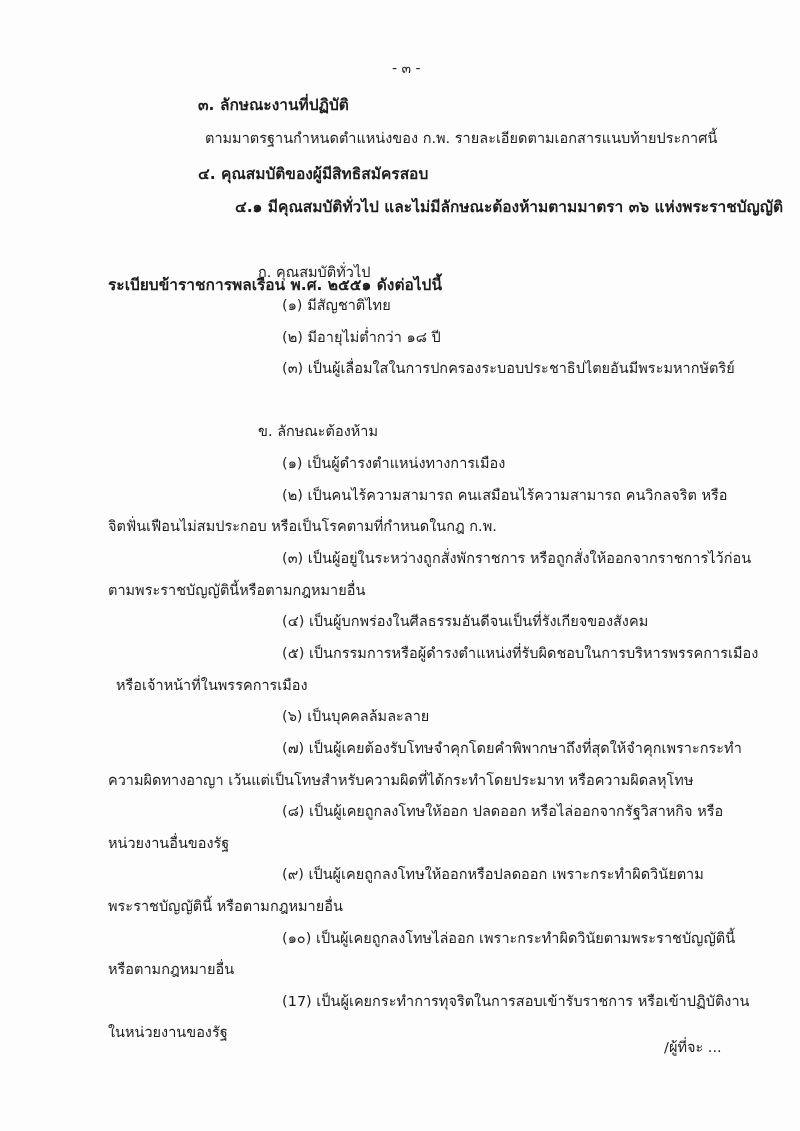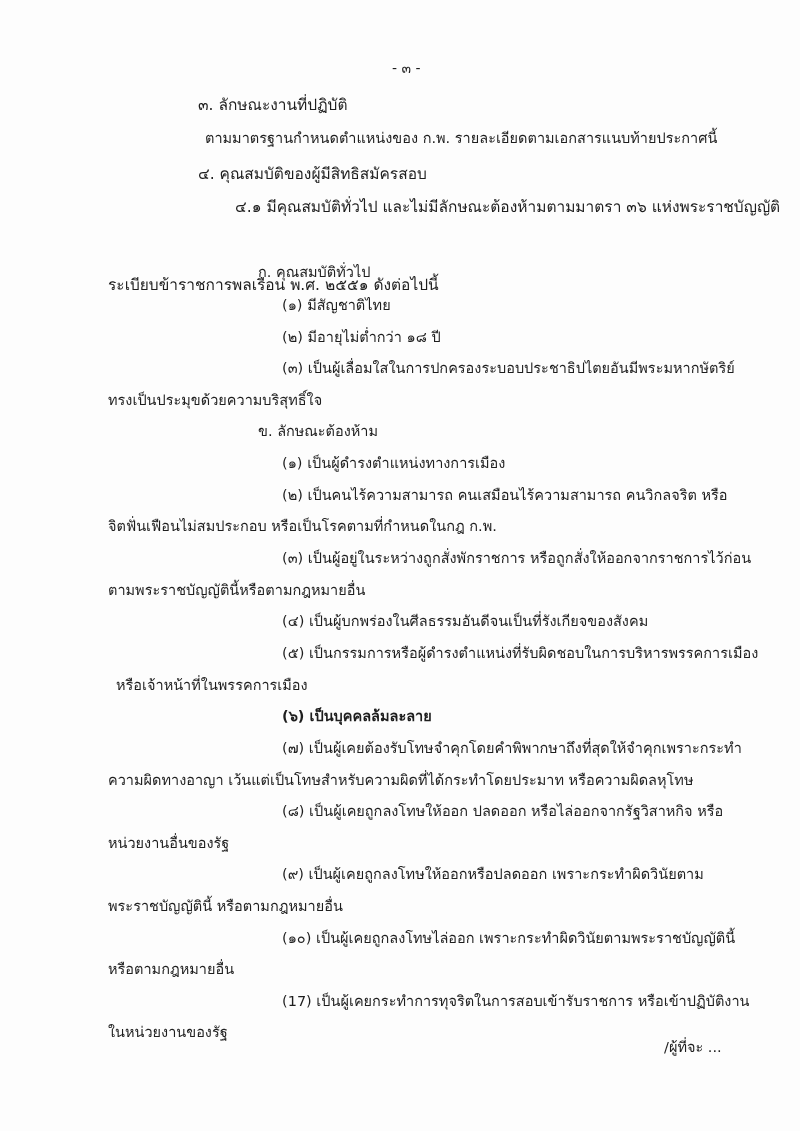--- a/index.html
+++ b/index.html
@@ -3,58 +3,57 @@
   <meta charset="utf-8">
   <style>
     html, body { margin: 0; padding: 0; background: #ffffff; }
     body {
       width: 800px; height: 1131px; position: relative; overflow: hidden;
       font-family: "DejaVu Sans", "Liberation Sans", sans-serif;
       color: #1e1e1e;
     }
     .page { position: absolute; left: 0; top: 0; width: 800px; height: 1131px; background: #fdfdfd; }
     .ln { position: absolute; white-space: nowrap; font-size: 15.5px; line-height: 20px; }
-    .bold { font-weight: normal; }
+    .bold { font-weight: bold; }
   </style>
 </head>
 <body>
 
 <div class="page">
 
   <div class="ln" style="left:392px; top:58px; font-size:14px;">- ๓ -</div>
 
   <div class="ln bold" style="left:198px; top:95px;">๓.  ลักษณะงานที่ปฏิบัติ</div>
   <div class="ln" style="left:205px; top:128px; font-size:14.5px;">ตามมาตรฐานกำหนดตำแหน่งของ  ก.พ.  รายละเอียดตามเอกสารแนบท้ายประกาศนี้</div>
 
   <div class="ln bold" style="left:198px; top:164px;">๔.  คุณสมบัติของผู้มีสิทธิสมัครสอบ</div>
   <div class="ln bold" style="left:235px; top:197px;">๔.๑ มีคุณสมบัติทั่วไป  และไม่มีลักษณะต้องห้ามตามมาตรา  ๓๖  แห่งพระราชบัญญัติ</div>
   <div class="ln bold" style="left:108px; top:228px;margin-top:47px;">ระเบียบข้าราชการพลเรือน  พ.ศ.  ๒๕๕๑  ดังต่อไปนี้</div>
 
   <div class="ln" style="left:258px; top:262px; font-size:14.5px;">ก. คุณสมบัติทั่วไป</div>
   <div class="ln" style="left:282px; top:295px; font-size:14.5px;">(๑)  มีสัญชาติไทย</div>
   <div class="ln" style="left:282px; top:327px; font-size:14.5px;">(๒)  มีอายุไม่ต่ำกว่า  ๑๘  ปี</div>
   <div class="ln" style="left:282px; top:358px; font-size:14.5px;">(๓)  เป็นผู้เลื่อมใสในการปกครองระบอบประชาธิปไตยอันมีพระมหากษัตริย์</div>
-  <div class="ln" style="left:108px; top:390px; font-size:14.5px;">ทรงเป็นประมุขด้วยความบริสุทธิ์ใจ</div>
 
   <div class="ln" style="left:258px; top:421px; font-size:14.5px;text-align:center;">ข. ลักษณะต้องห้าม</div>
 
   <div class="ln" style="left:282px; top:453px; font-size:14.5px;">(๑)  เป็นผู้ดำรงตำแหน่งทางการเมือง</div>
 
   <div class="ln" style="left:282px; top:485px; font-size:14.5px;">(๒)  เป็นคนไร้ความสามารถ  คนเสมือนไร้ความสามารถ  คนวิกลจริต  หรือ</div>
   <div class="ln" style="left:108px; top:516px; font-size:14.5px;">จิตฟั่นเฟือนไม่สมประกอบ  หรือเป็นโรคตามที่กำหนดในกฎ  ก.พ.</div>
 
   <div class="ln" style="left:282px; top:548px; font-size:14.5px;">(๓)  เป็นผู้อยู่ในระหว่างถูกสั่งพักราชการ  หรือถูกสั่งให้ออกจากราชการไว้ก่อน</div>
   <div class="ln" style="left:108px; top:580px; font-size:14.5px;">ตามพระราชบัญญัตินี้หรือตามกฎหมายอื่น</div>
 
   <div class="ln" style="left:282px; top:611px; font-size:14.5px;">(๔)  เป็นผู้บกพร่องในศีลธรรมอันดีจนเป็นที่รังเกียจของสังคม</div>
 
   <div class="ln" style="left:282px; top:643px; font-size:14.5px;">(๕)  เป็นกรรมการหรือผู้ดำรงตำแหน่งที่รับผิดชอบในการบริหารพรรคการเมือง</div>
   <div class="ln" style="left:116px; top:675px; font-size:14.5px;">หรือเจ้าหน้าที่ในพรรคการเมือง</div>
 
-  <div class="ln" style="left:282px; top:706px; font-size:14.5px;font-weight:bold;">(๖)  เป็นบุคคลล้มละลาย</div>
+  <div class="ln" style="left:282px; top:706px; font-size:14.5px;">(๖)  เป็นบุคคลล้มละลาย</div>
 
   <div class="ln" style="left:282px; top:738px; font-size:14.5px;">(๗)  เป็นผู้เคยต้องรับโทษจำคุกโดยคำพิพากษาถึงที่สุดให้จำคุกเพราะกระทำ</div>
   <div class="ln" style="left:108px; top:770px; font-size:14.5px;">ความผิดทางอาญา  เว้นแต่เป็นโทษสำหรับความผิดที่ได้กระทำโดยประมาท  หรือความผิดลหุโทษ</div>
 
   <div class="ln" style="left:282px; top:801px; font-size:14.5px;">(๘)  เป็นผู้เคยถูกลงโทษให้ออก  ปลดออก  หรือไล่ออกจากรัฐวิสาหกิจ  หรือ</div>
   <div class="ln" style="left:108px; top:833px; font-size:14.5px;">หน่วยงานอื่นของรัฐ</div>
 
   <div class="ln" style="left:282px; top:864px; font-size:14.5px;">(๙)  เป็นผู้เคยถูกลงโทษให้ออกหรือปลดออก  เพราะกระทำผิดวินัยตาม</div>
   <div class="ln" style="left:108px; top:896px; font-size:14.5px;">พระราชบัญญัตินี้  หรือตามกฎหมายอื่น</div>
 

